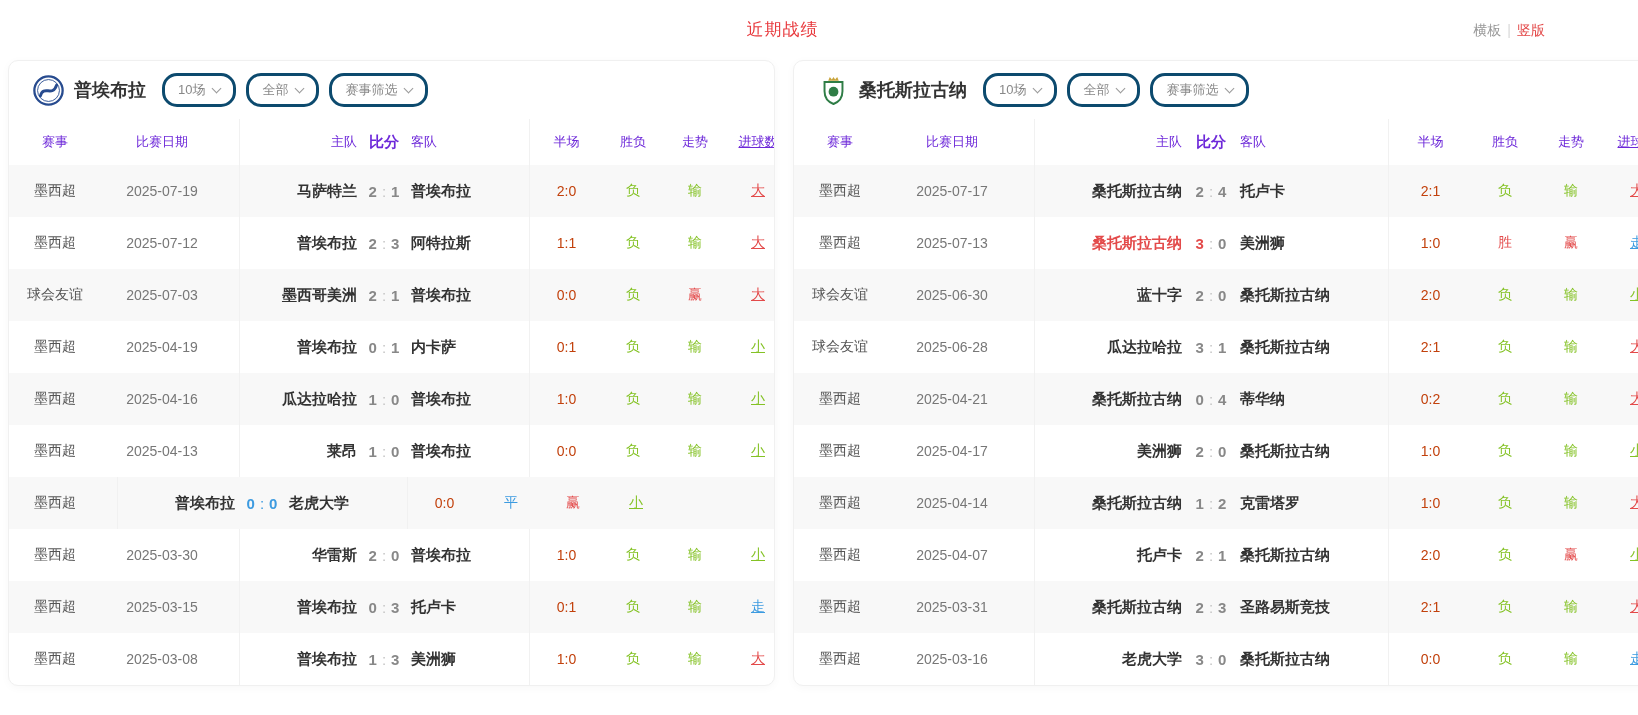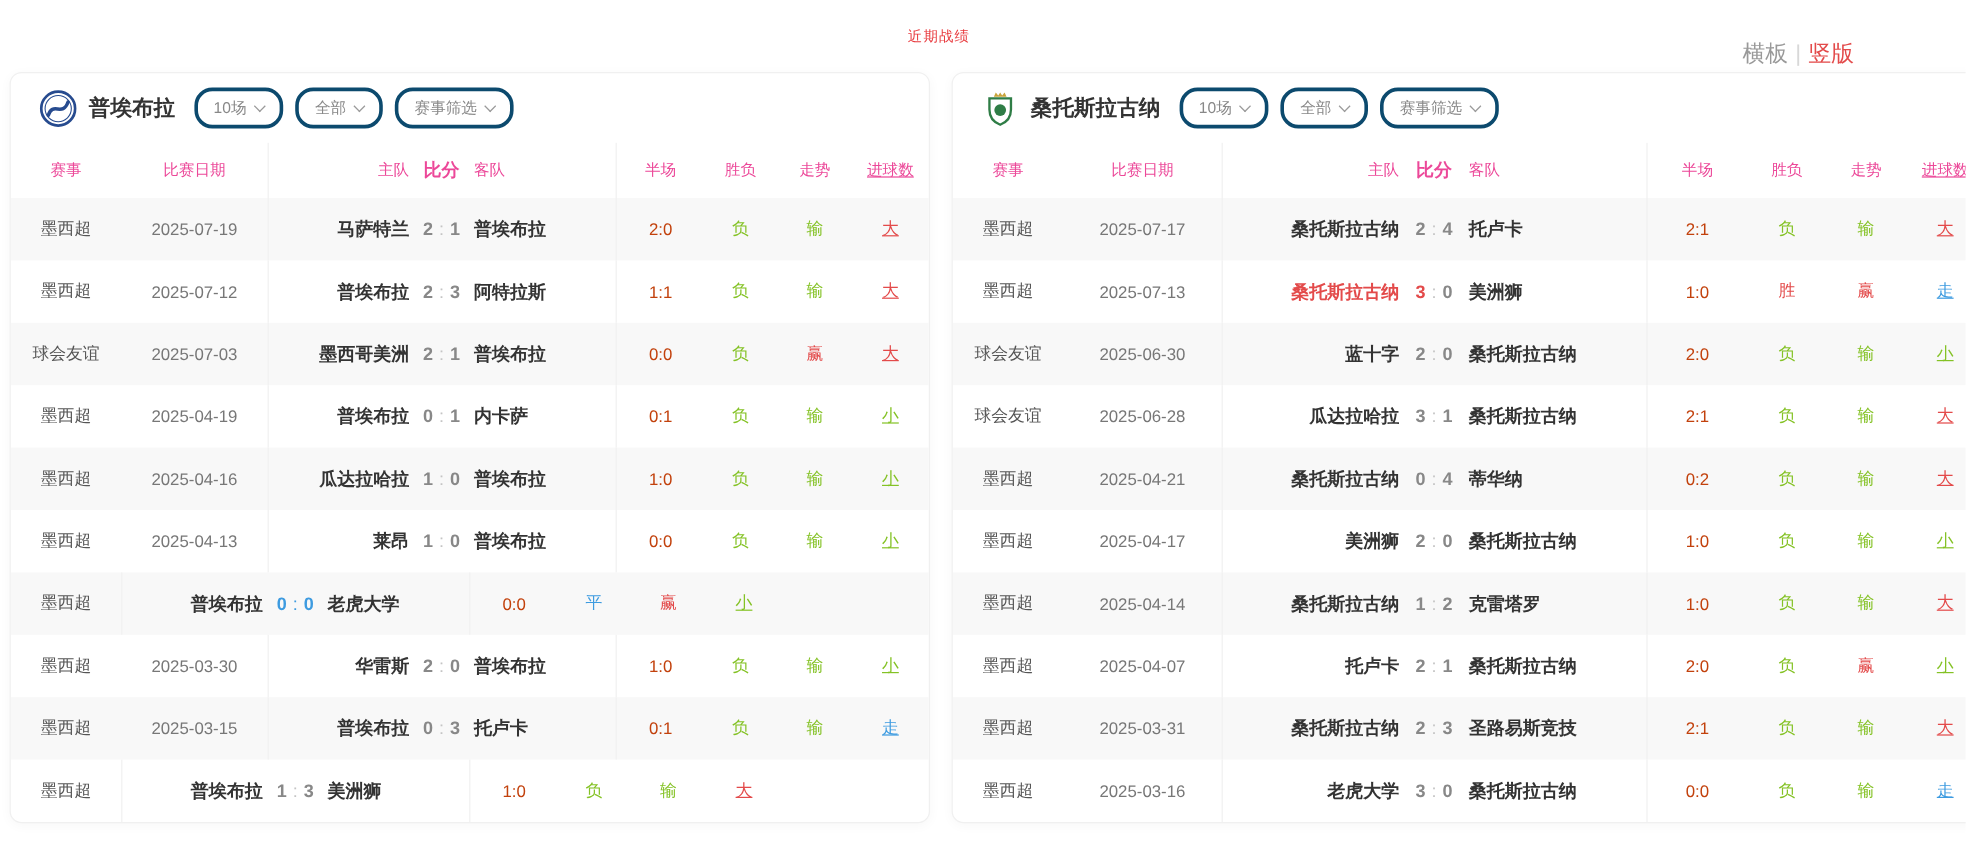--- a/index.html
+++ b/index.html
@@ -5,23 +5,23 @@
   html,body{margin:0;padding:0;}
   body{
     width:1638px;height:715px;overflow:hidden;background:#fff;
     font-family:"Liberation Sans","DejaVu Sans",sans-serif;
     -webkit-font-smoothing:antialiased;
   }
   
   .topbar{position:relative;height:60px;}
   .page-title{
     position:absolute;left:0;top:0;width:1565px;height:60px;line-height:60px;
-    text-align:center;color:#e8393d;font-size:12px;font-weight:500;letter-spacing:1px;
+    text-align:center;color:#e8393d;font-size:17px;font-weight:500;letter-spacing:1px;
   }
-  .view-toggle{position:absolute;right:93px;top:16px;height:60px;line-height:60px;font-size:19px;}
+  .view-toggle{position:absolute;right:93px;top:0;height:60px;line-height:60px;font-size:14px;}
   .vt-h{color:#999;cursor:pointer;}
   .vt-div{color:#d8d8d8;margin:0 6px;}
   .vt-v{color:#e34a4a;cursor:pointer;}
   
   .panels{position:relative;height:630px;}
   .panel{
     position:absolute;top:0;background:#fff;border:1px solid #f0f0f0;border-radius:10px;
     box-shadow:0 2px 10px rgba(0,0,0,0.03);box-sizing:border-box;overflow:hidden;
   }
   .panel-left{left:8px;width:767px;}
@@ -42,40 +42,40 @@
   .thead{display:flex;height:46px;color:#a8aeb8;font-size:13px;}
   .row{display:flex;height:52px;font-size:14px;cursor:pointer;}
   .tbody .row:nth-of-type(odd){background:#f8f8f8;}
   .cell{
     display:flex;align-items:center;justify-content:center;height:100%;
     box-sizing:border-box;flex:0 0 auto;white-space:nowrap;
   }
   
   .w-league{width:92px;}
   .w-date{width:122px;color:#777;}
-  .w-home{width:118px;justify-content:flex-end;}
+  .w-home{width:118px;justify-content:flex-end;margin-left:16px;}
   .w-score{width:54px;}
   .w-away{width:118px;justify-content:flex-start;}
   .w-half{width:74px;color:#c2410c;}
   .w-res{width:60px;}
   .w-trend{width:64px;}
   .w-goals{width:62px;text-decoration:underline;}
   
   .panel-right .w-date{width:132px;}
   .panel-right .w-home{width:148px;}
   .panel-right .w-score{width:58px;}
   .panel-right .w-away{width:148px;}
   .panel-right .w-half{width:84px;}
   .panel-right .w-res{width:66px;}
   .panel-right .w-trend{width:66px;}
   .panel-right .w-goals{width:66px;}
   
   .bl{border-left:1px solid #f1f1f1;}
   .w-half{border-left:1px solid #f1f1f1;}
-  .thead .cell{color:#ec4899;}
+  .thead .cell{color:#6d28d9;}
   .row .w-league{color:#555;}
   .t-name{font-weight:700;color:#333;font-size:15px;}
   .w-score{color:#888;font-weight:700;font-size:15px;}
   .colon{color:#c4c4c4;font-weight:400;margin:0 5px;}
   .c-red{color:#e34a4a !important;}
   .c-green{color:#84c225 !important;}
   .c-blue{color:#3d9be0 !important;}
 </style>
 </head>
 <body>
@@ -297,20 +297,21 @@
             <span class="t-name">托卢卡</span>
           </div>
           <div class="cell w-half">0:1</div>
           <div class="cell w-res c-green">负</div>
           <div class="cell w-trend c-green">输</div>
           <div class="cell w-goals c-blue">走</div>
         </div>
 
         <div class="row">
           <div class="cell w-league">墨西超</div>
+          <div class="cell w-date">2025-03-08</div>
           <div class="cell w-home bl">
             <span class="t-name">普埃布拉</span>
           </div>
           <div class="cell w-score">
             <span>1</span>
             <span class="colon">:</span>
             <span>3</span>
           </div>
           <div class="cell w-away">
             <span class="t-name">美洲狮</span>

